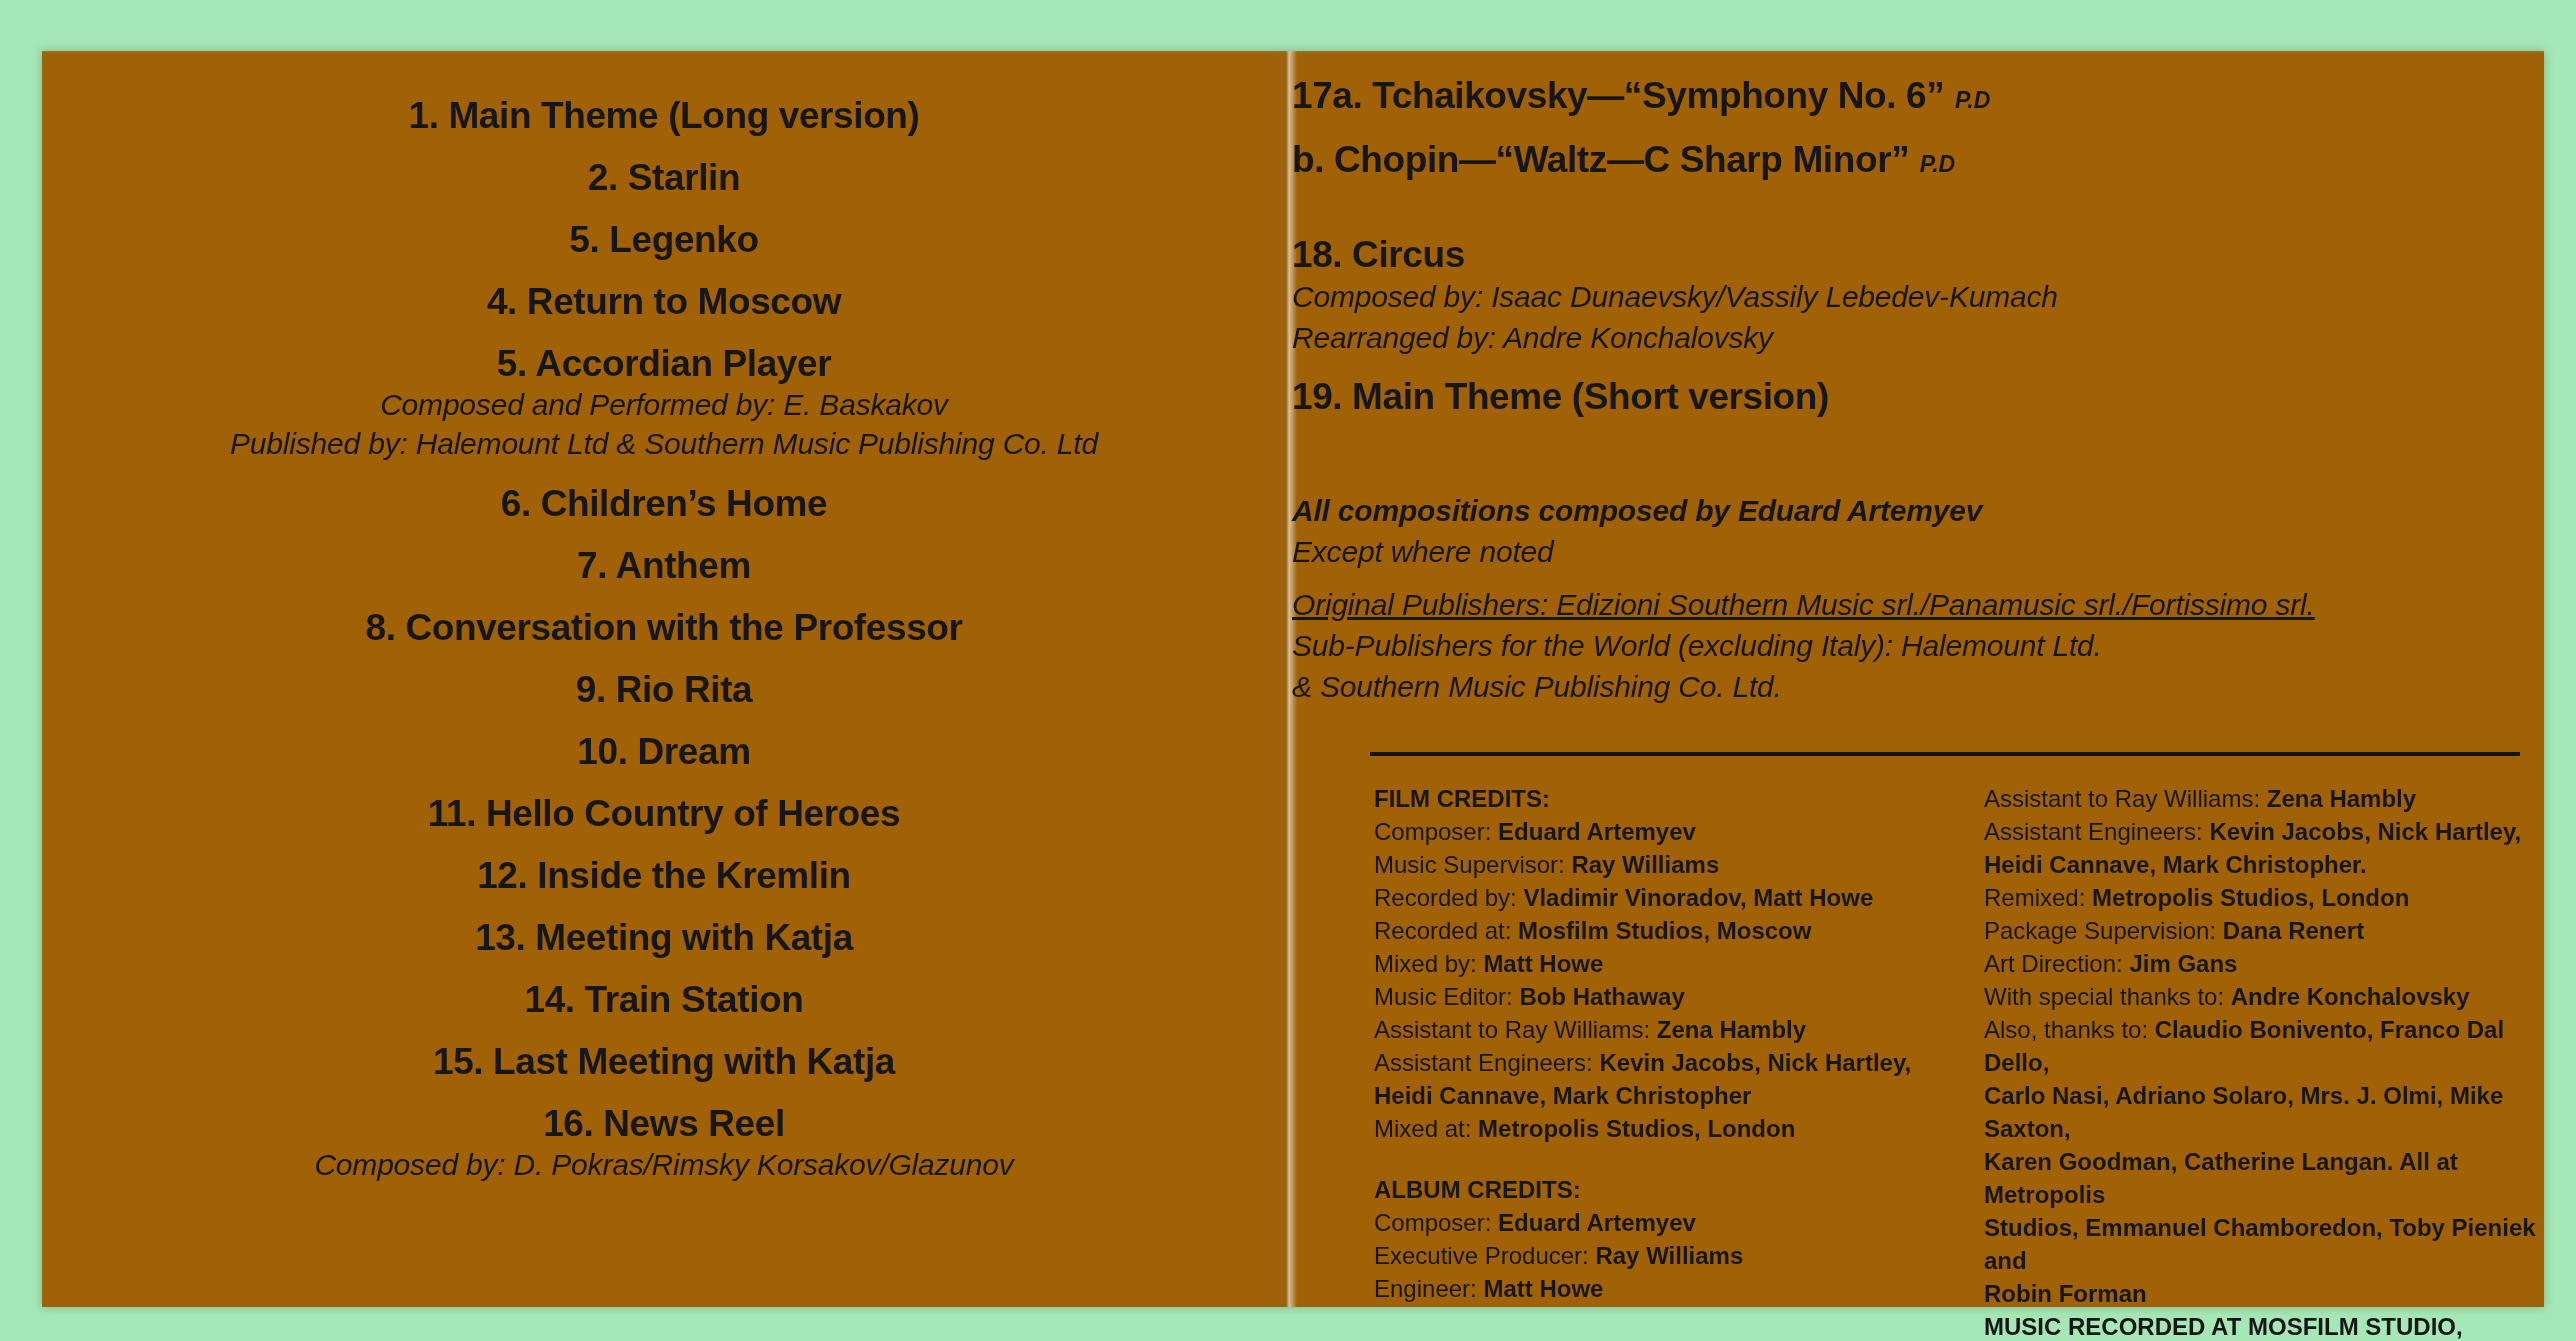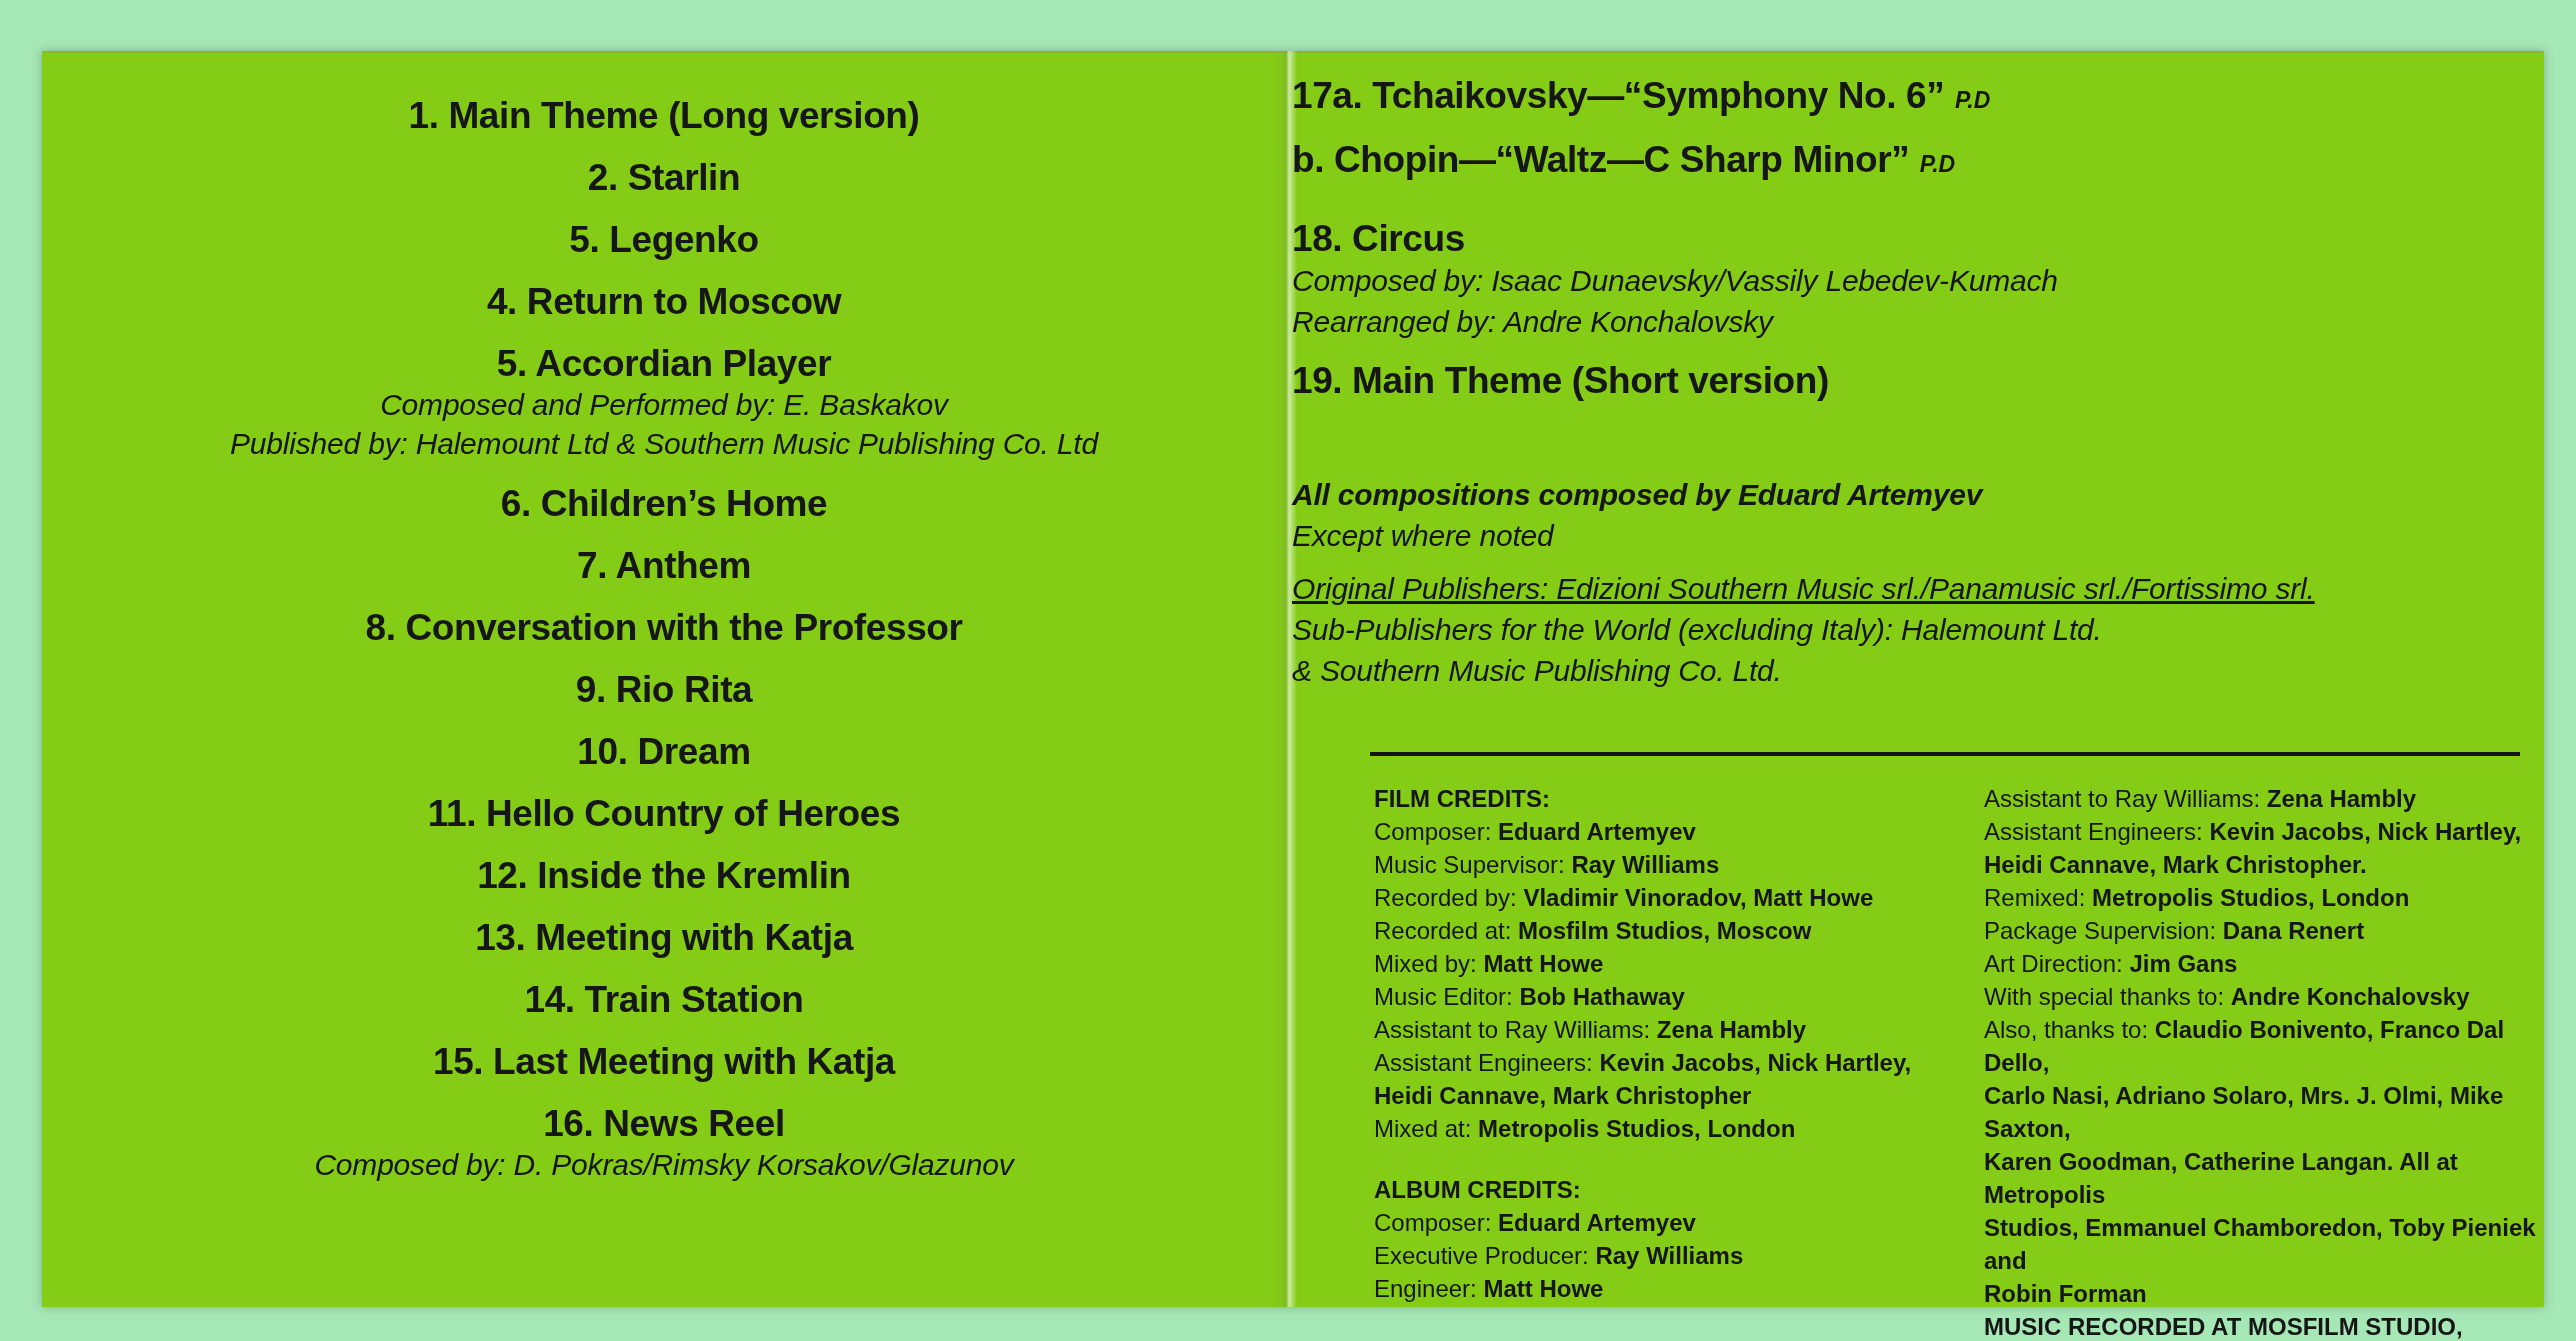--- a/index.html
+++ b/index.html
@@ -6,21 +6,21 @@
   body {
     width:2576px; height:1342px;
     background:#a6e7b6;
     position:relative;
     font-family:"Liberation Sans", sans-serif;
     color:#161616;
   }
   .booklet {
     position:absolute; left:42px; top:51px;
     width:2502px; height:1256px;
-    background:#84cc16;
+    background:#a16207;
     box-shadow:0 0 8.8px rgba(40,80,50,.35), inset 0 1.8px 0 rgba(160,140,95,.35);
   }
   .fold {
     position:absolute; left:1232px; top:0; width:23px; height:100%;
     background:linear-gradient(90deg, rgba(0,0,0,0) 0%, rgba(110,110,95,.10) 40%, rgba(90,90,80,.16) 52%, rgba(255,255,255,.6) 66%, rgba(0,0,0,0) 100%);
   }
   .page { position:absolute; top:0; height:100%; }
   .page.left  { left:0;      width:1244px; text-align:center; }
   .page.right { left:1250px; width:1252px; }
 
@@ -33,21 +33,21 @@
     font-weight:700; font-size:37px; line-height:42px;
     letter-spacing:-0.4px;
   }
   .tnote {
     font-style:italic; font-weight:400;
     font-size:30px; line-height:39px; letter-spacing:-0.2px;
   }
   .pd { font-size:23px; font-style:italic; font-weight:700; margin-left:10.6px; letter-spacing:0; }
 
   .gap17b { margin-top:17.6px; }
-  .entry18 { margin-top:33px; }
+  .entry18 { margin-top:49px; }
   .entry18 .tnote { line-height:41px; }
   .gap19 { margin-top:18px; }
   .compnote { font-style:italic; font-size:30px; line-height:41px; letter-spacing:-0.2px; }
   .comp-first { margin-top:72px;font-weight:bold; }
   .pub-first { margin-top:12.3px;text-decoration:underline; }
 
   .divider {
     position:absolute; left:78px; top:701px;
     width:1150px; height:3.5px; background:#141414;
   }

